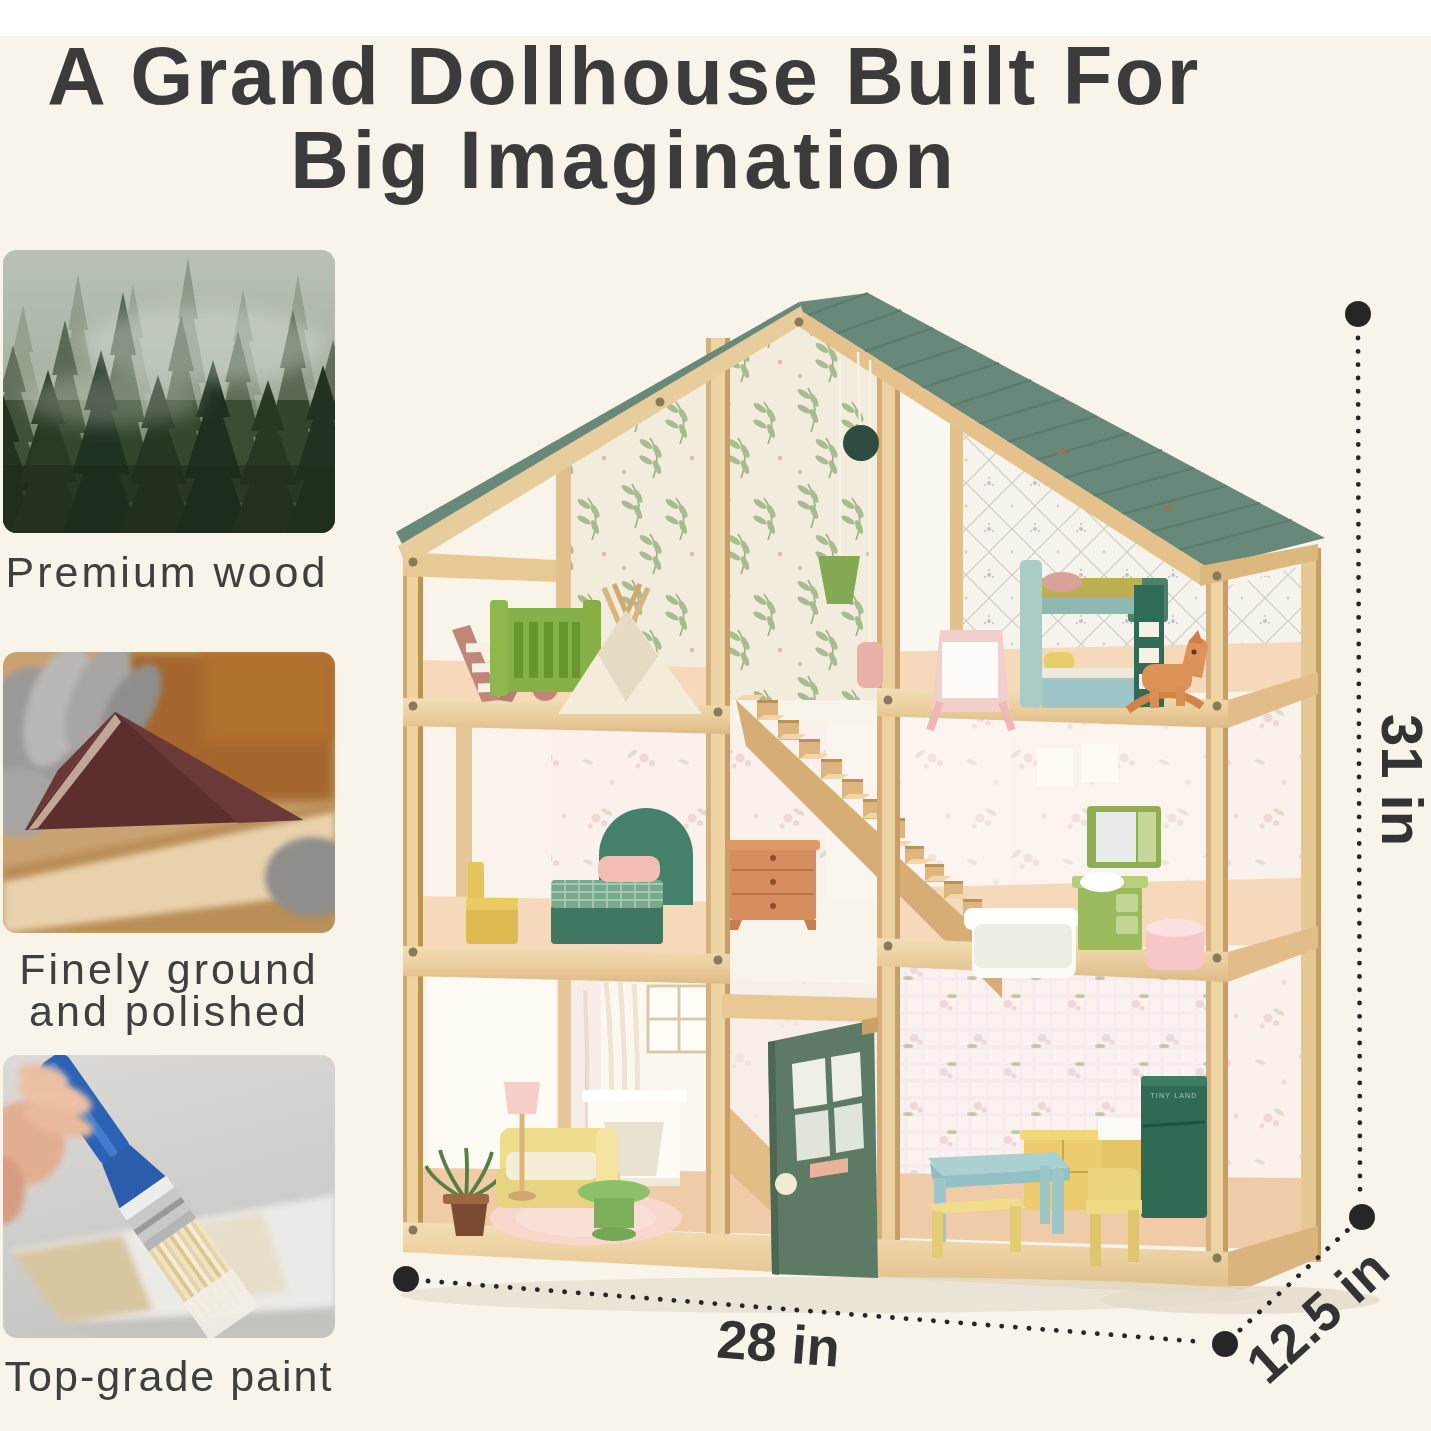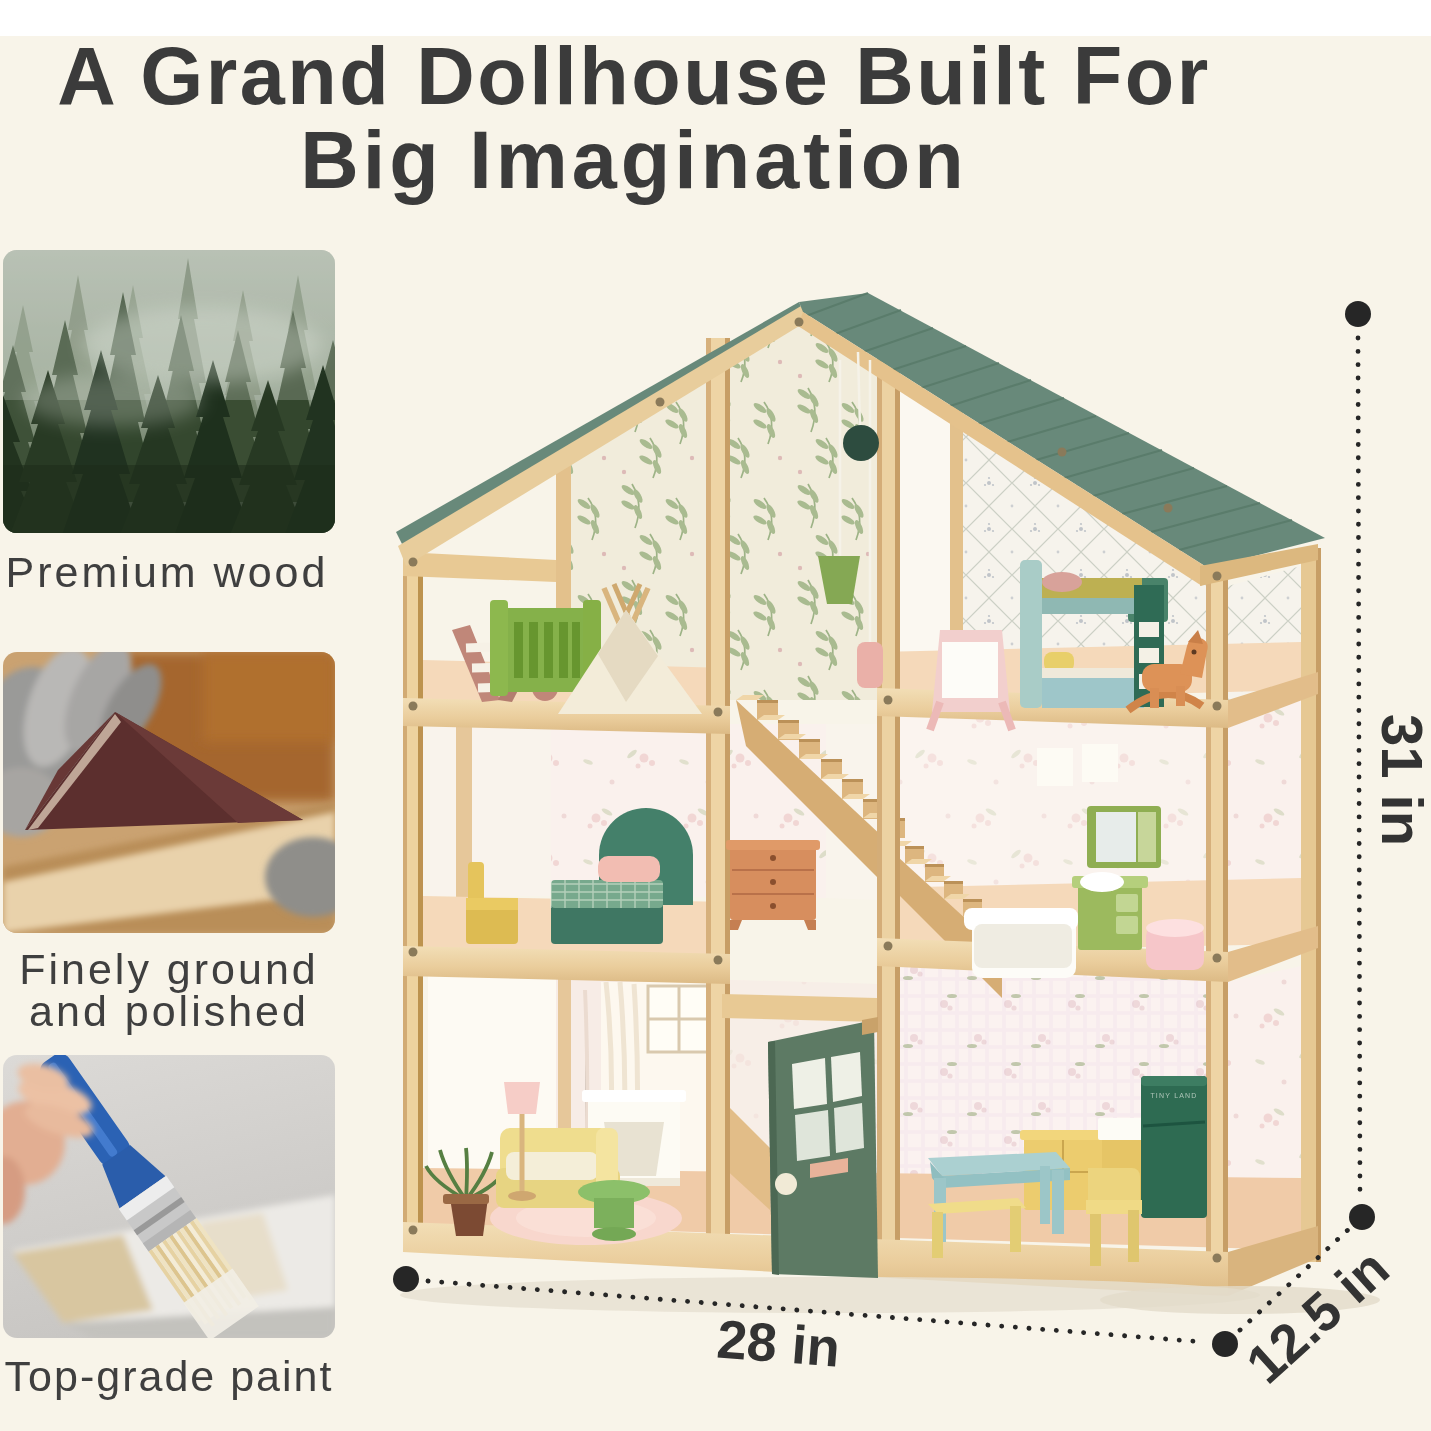--- a/index.html
+++ b/index.html
@@ -1,16 +1,16 @@
 <!DOCTYPE html>
 <html><head><meta charset="utf-8">
 <style>
 html,body{margin:0;padding:0;width:1431px;height:1431px;background:#f8f4e9;overflow:hidden}
 body{font-family:"Liberation Sans",sans-serif;position:relative}
-.title{position:absolute;left:16px;top:34px;width:1236px;text-align:center;
+.title{position:absolute;left:6px;top:34px;width:1236px;text-align:center;
   font-size:81px;line-height:84px;font-weight:bold;color:#3b3b3b;letter-spacing:2.5px}
 .cap{position:absolute;color:#3f3f3f;font-size:43px;line-height:42px;text-align:center;width:420px;letter-spacing:3px;white-space:nowrap}
 .ph{position:absolute;border-radius:14px}
 svg{display:block}
 </style></head>
 <body>
 
 <div style="position:absolute;left:0;top:0;width:1431px;height:36px;background:#ffffff"></div>
 
 <div class="title">A Grand Dollhouse Built For<br><span style="letter-spacing:4px">Big Imagination</span></div>

